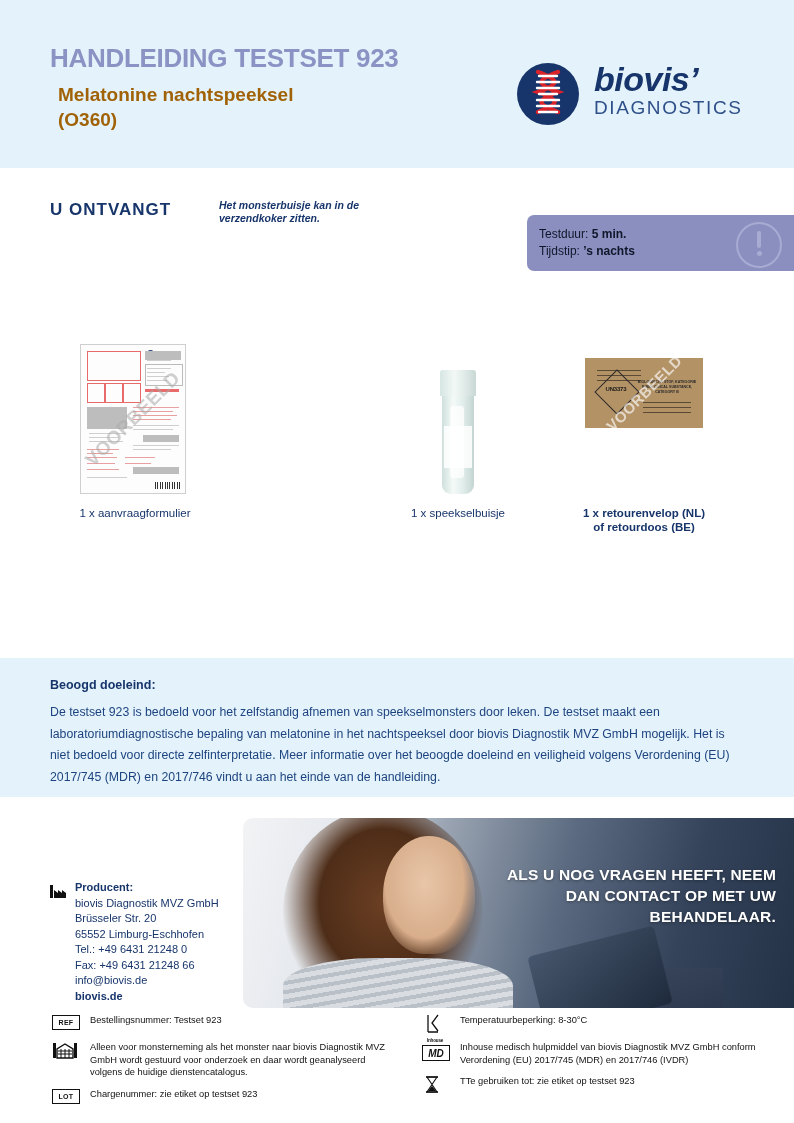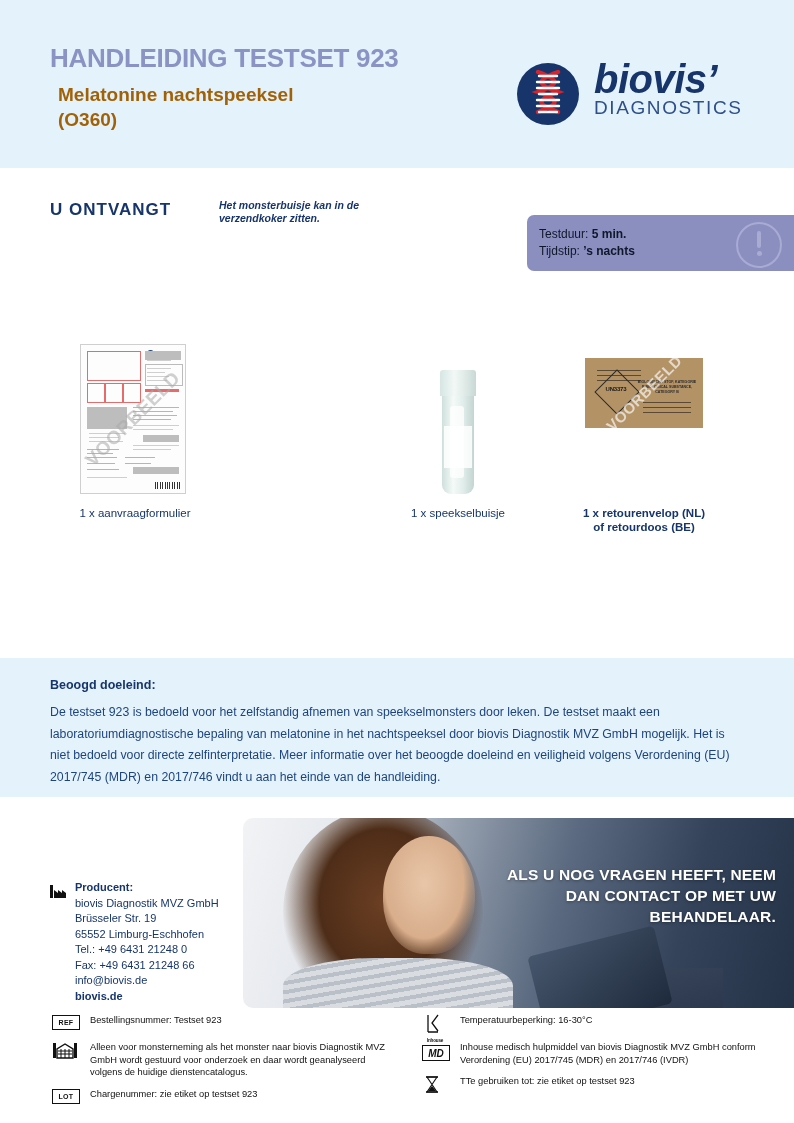--- a/index.html
+++ b/index.html
@@ -27,21 +27,21 @@
   .header-sub{
     position:absolute;left:58px;top:82px;
     font-size:19px;font-weight:bold;color:#a16207;line-height:25px;
   }
   .logo-wrap{
     position:absolute;left:516px;top:62px;width:244px;height:68px;
   }
   .logo-mark{position:absolute;left:0;top:0;width:64px;height:64px;}
   .logo-text{position:absolute;left:78px;top:0;width:170px;}
   .logo-name{
-    font-size:40px;font-style:italic;font-weight:bold;color:#17356b;
+    font-size:34px;font-style:italic;font-weight:bold;color:#17356b;
     line-height:34px;letter-spacing:-0.5px;
   }
   .logo-tag{
     font-size:19px;color:#2e4f89;letter-spacing:1.6px;line-height:22px;
     margin-top:1px;
   }
 
   
   .receive-title{
     position:absolute;left:50px;top:200px;
@@ -393,21 +393,21 @@
 
   <div class="producer">
     <div class="prod-icon">
       <svg viewBox="0 0 17 13" width="17" height="13">
         <path d="M0 13 L0 0 L3 0 L3 13 Z M4 13 L4 5 L8 8 L8 5 L12 8 L12 5 L16 8 L16 13 Z" fill="#111"></path>
       </svg>
     </div>
     <div class="producer-txt">
       <div class="b">Producent:</div>
       <div>biovis Diagnostik MVZ GmbH</div>
-      <div>Brüsseler Str. 19</div>
+      <div>Brüsseler Str. 20</div>
       <div>65552 Limburg-Eschhofen</div>
       <div>Tel.: +49 6431 21248 0</div>
       <div>Fax: +49 6431 21248 66</div>
       <div>info@biovis.de</div>
       <div class="b">biovis.de</div>
     </div>
   </div>
 
   <div class="photo">
     <div class="hair"></div>
@@ -450,21 +450,21 @@
     </div>
 
     <div class="sym-col right">
 
       <div class="sym-row">
         <div class="sym-ico">
           <svg class="temp-sym" viewBox="0 0 16 19" width="16" height="19">
             <path d="M3 1 L3 18 M3 18 L13 18 M13 1 L7 9 L13 17" fill="none" stroke="#111" stroke-width="1.3"></path>
           </svg>
         </div>
-        <div class="sym-txt">Temperatuurbeperking: 16-30°C</div>
+        <div class="sym-txt">Temperatuurbeperking: 8-30°C</div>
       </div>
 
       <div class="sym-row">
         <div class="sym-ico">
           <div class="md-top">Inhouse</div>
           <div class="md-sym">MD</div>
         </div>
         <div class="sym-txt">Inhouse medisch hulpmiddel van biovis Diagnostik MVZ GmbH conform Verordening (EU) 2017/745 (MDR) en 2017/746 (IVDR)</div>
       </div>
 

